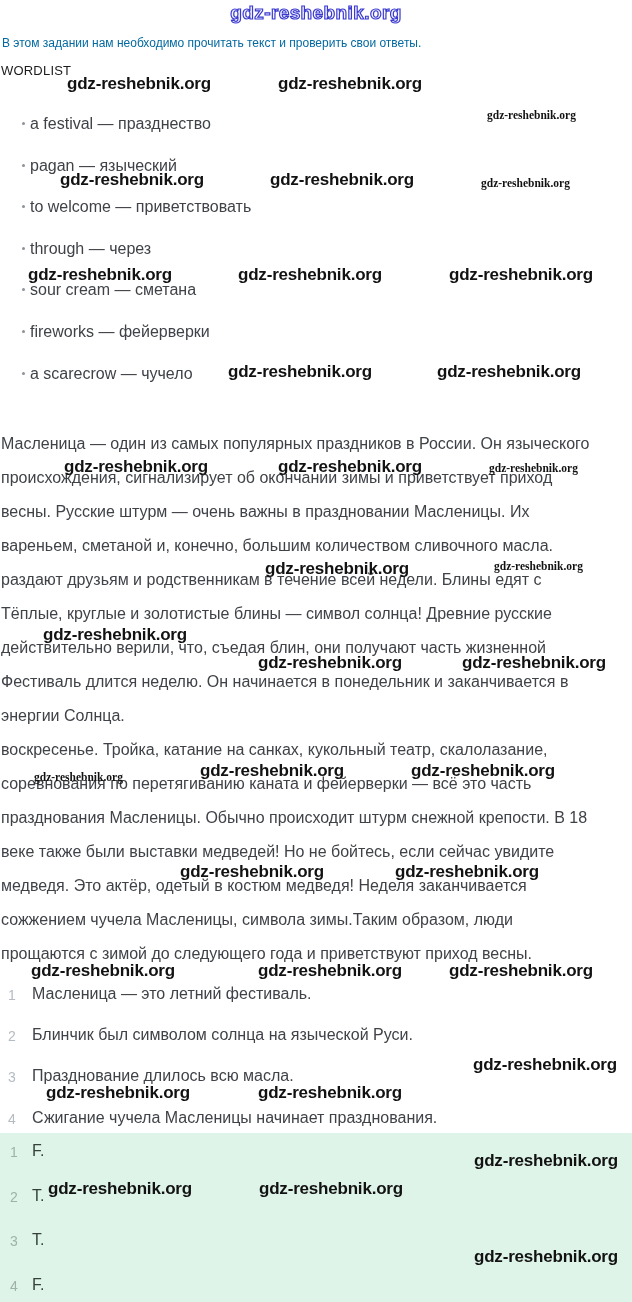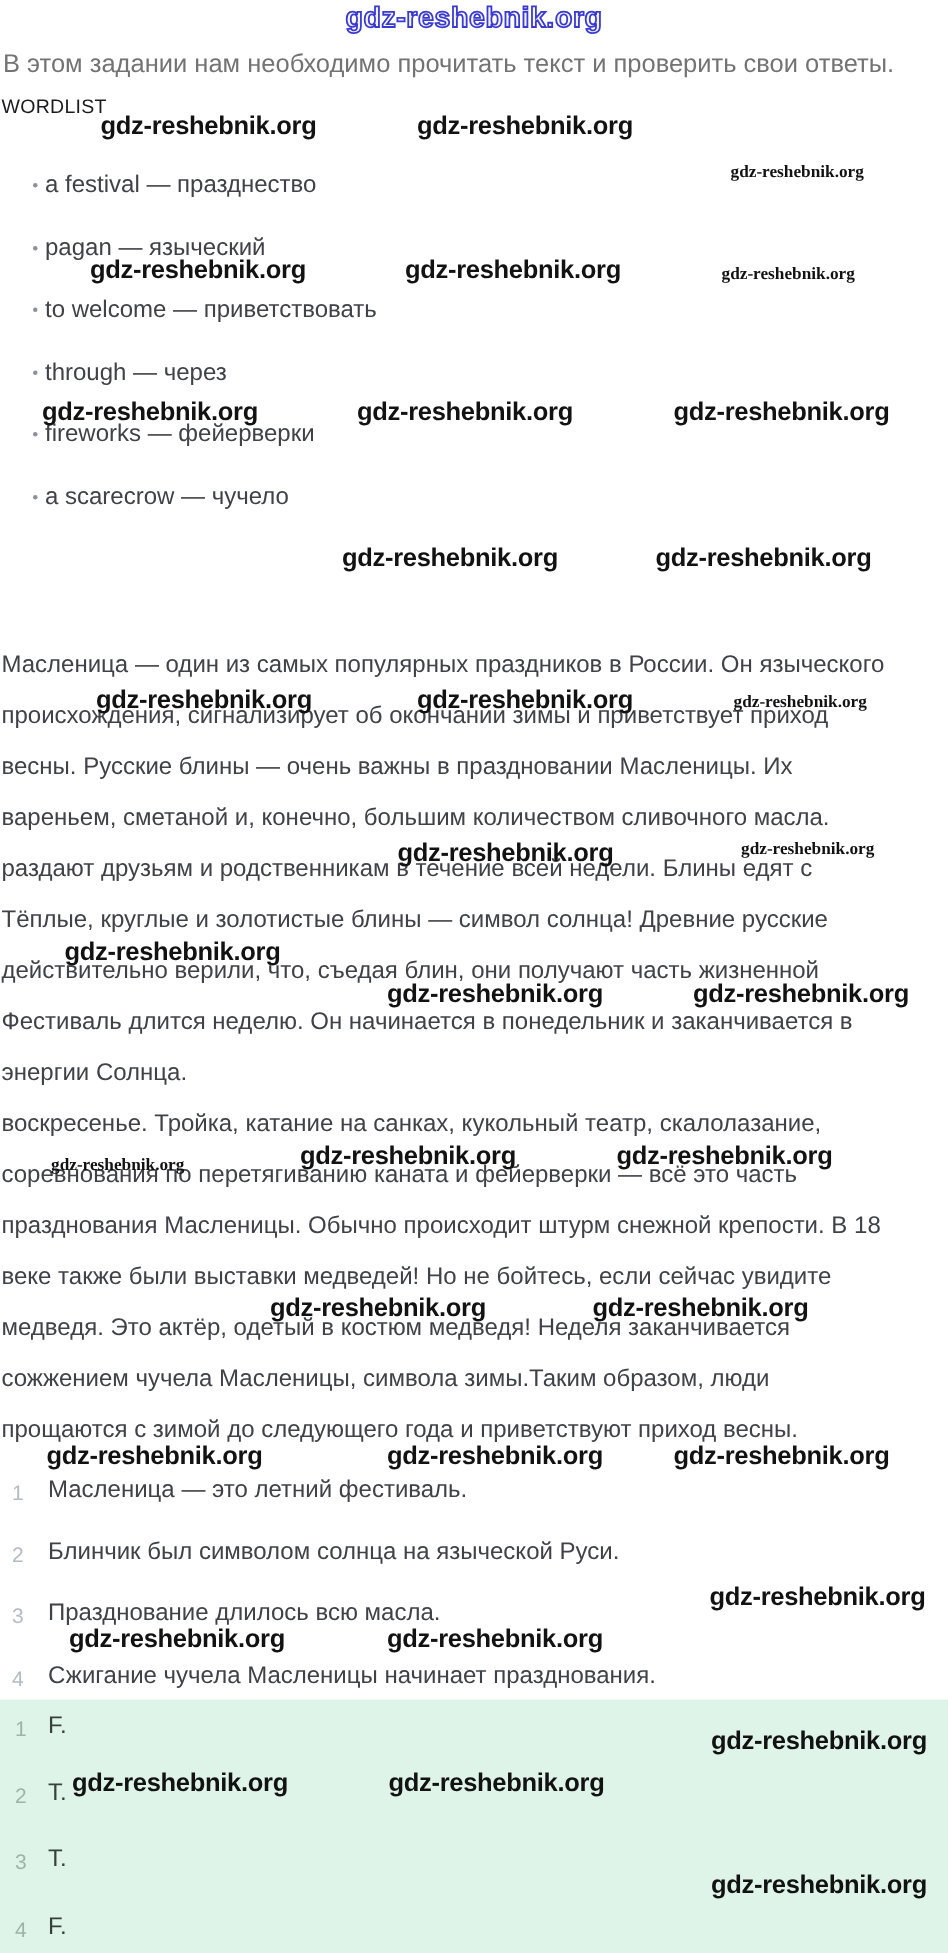--- a/index.html
+++ b/index.html
@@ -10,21 +10,21 @@
   
   .wm-top{
     position:absolute;top:2px;left:0;right:0;text-align:center;
     font-size:19px;font-weight:800;letter-spacing:.4px;
     color:#f4f4ff;-webkit-text-stroke:1.2px #3a3ad0;
   }
   
   .wm{position:absolute;white-space:nowrap;color:#121212;font-weight:600;line-height:18px;}
   .wm.lg{font-size:17px;letter-spacing:-.2px;}
   .wm.sm{font-size:11.5px;font-family:"Liberation Serif","DejaVu Serif",serif;font-weight:700;}
-  .intro{position:absolute;top:33px;left:2px;font-size:17px;line-height:20px;color:#737373;}
+  .intro{position:absolute;top:33px;left:2px;font-size:12px;line-height:20px;color:#0369a1;}
   .wl-title{position:absolute;top:63px;left:1px;font-size:13px;font-weight:400;letter-spacing:.2px;color:#1b1b1e;}
   .wordlist{position:absolute;top:114px;left:0;width:632px;}
   .wl-item{position:relative;height:41.6px;padding-left:30px;font-size:16px;line-height:20px;box-sizing:border-box;}
   .dot{position:absolute;left:22px;top:8px;width:3px;height:3px;border-radius:50%;background:#8d9298;}
   .reading{position:absolute;top:427px;left:1px;width:631px;font-size:16px;line-height:34px;}
   .rline{white-space:nowrap;}
   .statements{position:absolute;top:984px;left:0;width:632px;height:145px;}
   .stmt{position:absolute;left:0;width:632px;font-size:16px;line-height:20px;}
   .stmt .num{position:absolute;left:8px;top:1px;font-size:14px;color:#b4bbc2;}
   .stmt .txt{position:absolute;left:32px;white-space:nowrap;}
@@ -39,27 +39,28 @@
 
 <div class="page">
   <div class="wm-top">gdz-reshebnik.org</div>
   <div class="intro">В этом задании нам необходимо прочитать текст и проверить свои ответы.</div>
   <div class="wl-title">WORDLIST</div>
   <div class="wordlist">
       <div class="wl-item"><span class="dot"></span><span>a festival — празднество</span></div>
       <div class="wl-item"><span class="dot"></span><span>pagan — языческий</span></div>
       <div class="wl-item"><span class="dot"></span><span>to welcome — приветствовать</span></div>
       <div class="wl-item"><span class="dot"></span><span>through — через</span></div>
+      <div class="wl-item"><span class="dot"></span><span>sour cream — сметана</span></div>
       <div class="wl-item"><span class="dot"></span><span>fireworks — фейерверки</span></div>
       <div class="wl-item"><span class="dot"></span><span>a scarecrow — чучело</span></div>
     </div>
   <div class="reading">
       <div class="rline">Масленица — один из самых популярных праздников в России. Он языческого</div>
       <div class="rline">происхождения, сигнализирует об окончании зимы и приветствует приход</div>
-      <div class="rline">весны. Русские блины — очень важны в праздновании Масленицы. Их</div>
+      <div class="rline">весны. Русские штурм — очень важны в праздновании Масленицы. Их</div>
       <div class="rline">вареньем, сметаной и, конечно, большим количеством сливочного масла.</div>
       <div class="rline">раздают друзьям и родственникам в течение всей недели. Блины едят с</div>
       <div class="rline">Тёплые, круглые и золотистые блины — символ солнца! Древние русские</div>
       <div class="rline">действительно верили, что, съедая блин, они получают часть жизненной</div>
       <div class="rline">Фестиваль длится неделю. Он начинается в понедельник и заканчивается в</div>
       <div class="rline">энергии Солнца.</div>
       <div class="rline">воскресенье. Тройка, катание на санках, кукольный театр, скалолазание,</div>
       <div class="rline">соревнования по перетягиванию каната и фейерверки — всё это часть</div>
       <div class="rline">празднования Масленицы. Обычно происходит штурм снежной крепости. В 18</div>
       <div class="rline">веке также были выставки медведей! Но не бойтесь, если сейчас увидите</div>

